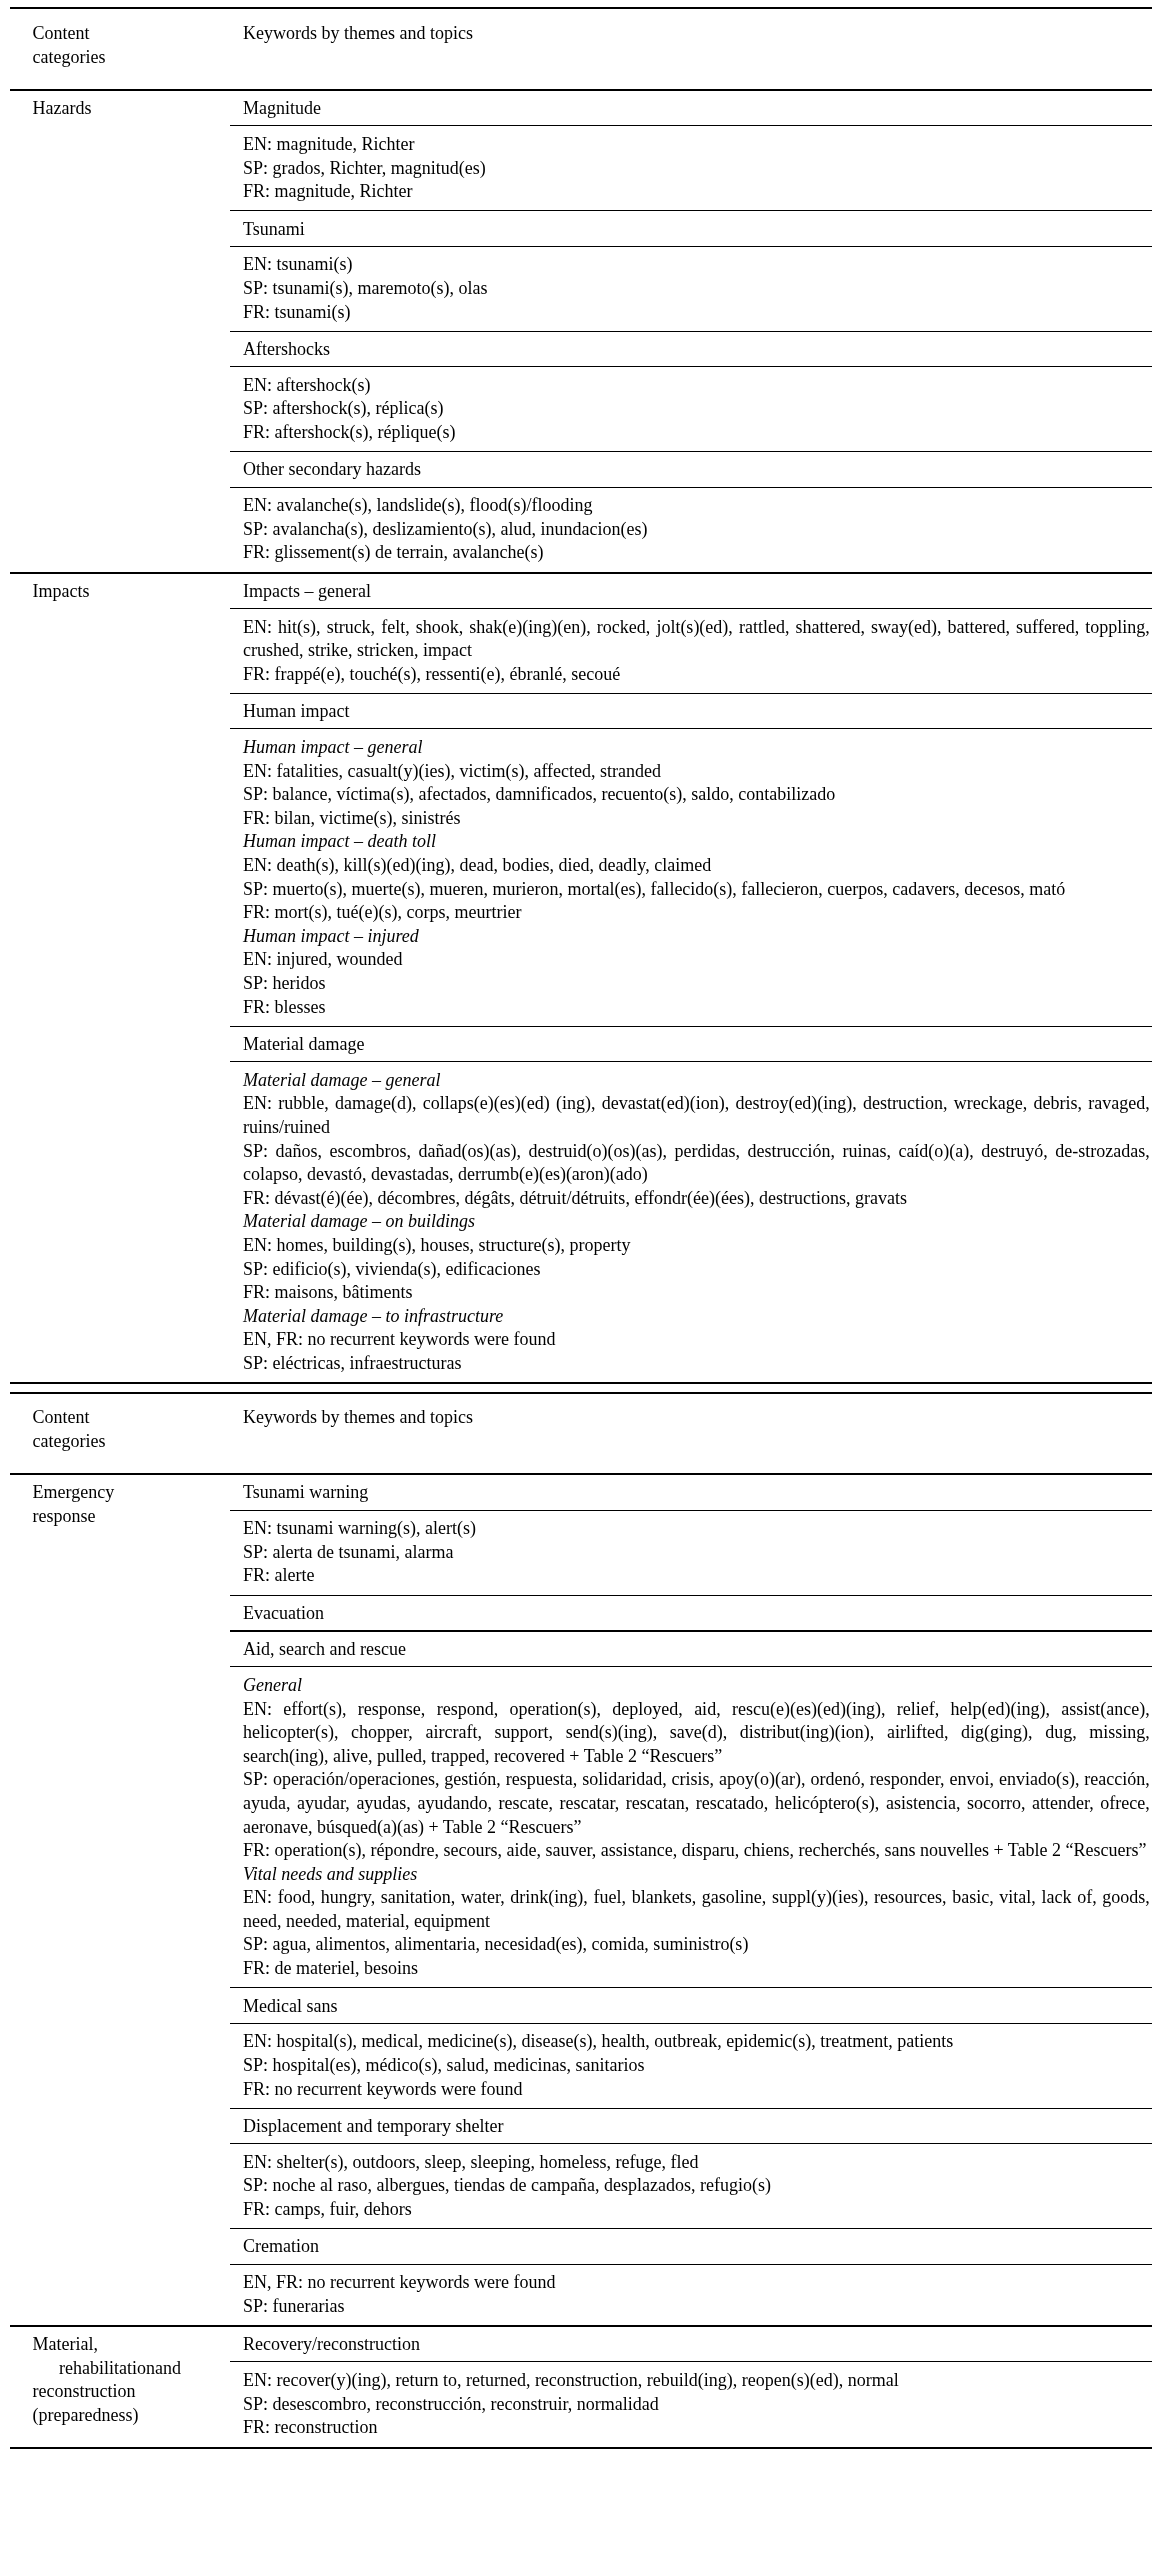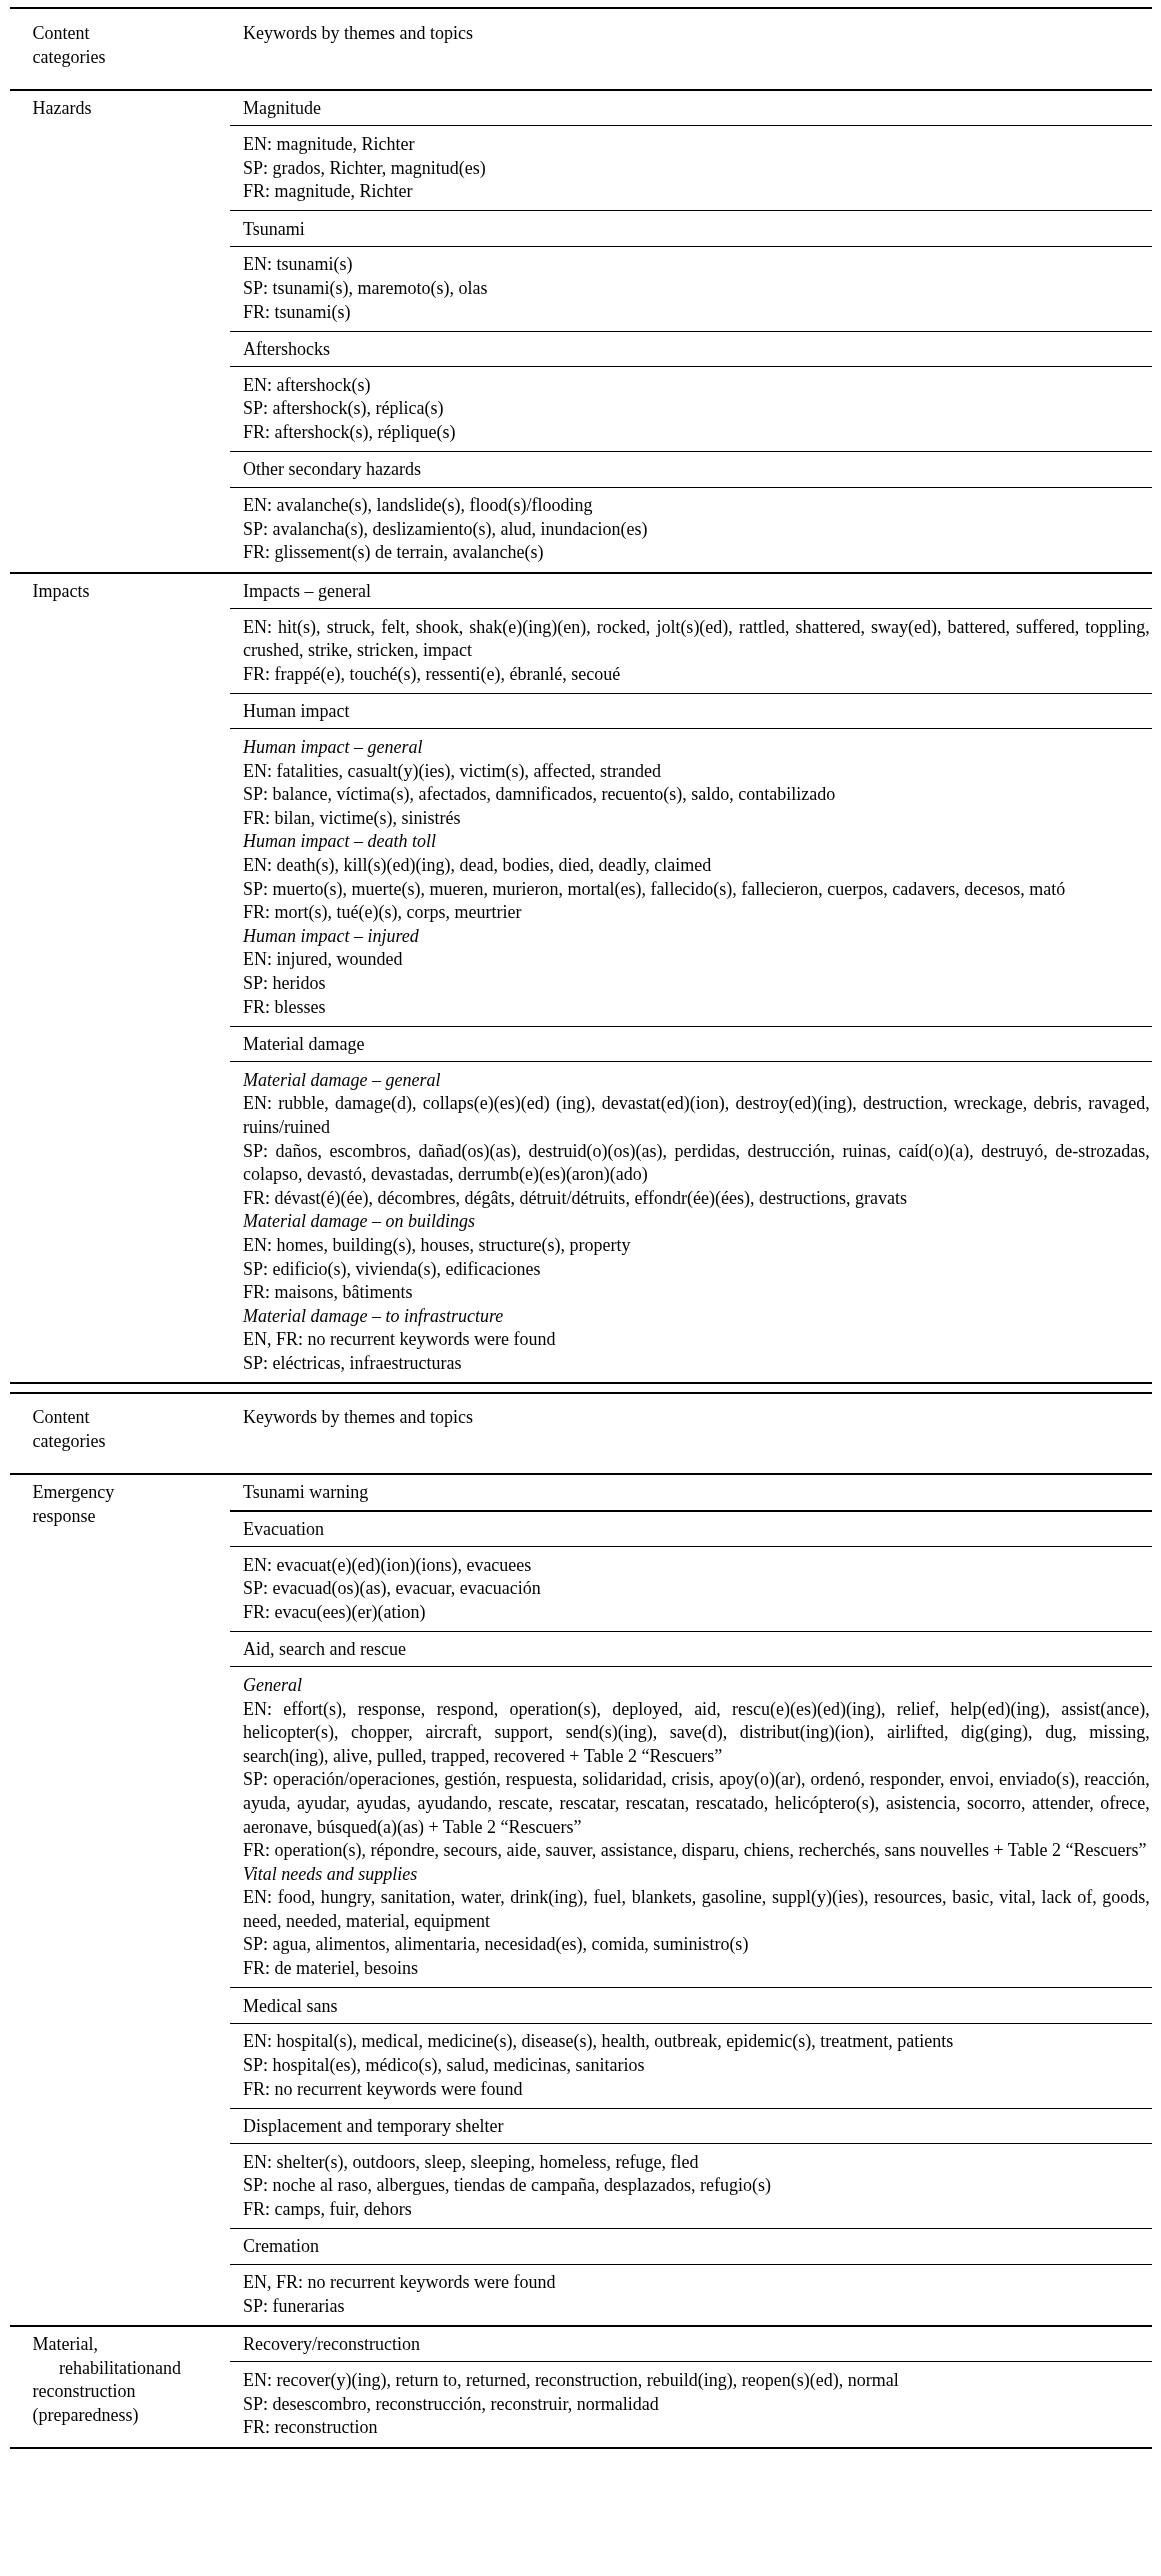--- a/index.html
+++ b/index.html
@@ -146,28 +146,28 @@
         <div class="topics-cell hdr-keywords">Keywords by themes and topics</div>
       </div>
       <div class="trow">
         <div class="cat-cell">
           <div class="cat-line">Emergency</div>
           <div class="cat-line">response</div>
         </div>
         <div class="topics-cell">
           <div class="topic">
             <div class="topic-title">Tsunami warning</div>
+            <div class="topic-kws">
+              <div class="kw-line">EN: tsunami warning(s), alert(s)</div>
+              <div class="kw-line">SP: alerta de tsunami, alarma</div>
+              <div class="kw-line">FR: alerte</div>
+            </div>
           </div>
           <div class="topic">
             <div class="topic-title">Evacuation</div>
-            <div class="topic-kws">
-              <div class="kw-line">EN: evacuat(e)(ed)(ion)(ions), evacuees</div>
-              <div class="kw-line">SP: evacuad(os)(as), evacuar, evacuación</div>
-              <div class="kw-line">FR: evacu(ees)(er)(ation)</div>
-            </div>
           </div>
           <div class="topic">
             <div class="topic-title">Aid, search and rescue</div>
             <div class="topic-kws">
               <div class="kw-line it">General</div>
               <div class="kw-line">EN: effort(s), response, respond, operation(s), deployed, aid, rescu(e)(es)(ed)(ing), relief, help(ed)(ing), assist(ance), helicopter(s), chopper, aircraft, support, send(s)(ing), save(d), distribut(ing)(ion), airlifted, dig(ging), dug, missing, search(ing), alive, pulled, trapped, recovered + Table 2 “Rescuers”</div>
               <div class="kw-line">SP: operación/operaciones, gestión, respuesta, solidaridad, crisis, apoy(o)(ar), ordenó, responder, envoi, enviado(s), reacción, ayuda, ayudar, ayudas, ayudando, rescate, rescatar, rescatan, rescatado, helicóptero(s), asistencia, socorro, attender, ofrece, aeronave, búsqued(a)(as) + Table 2 “Rescuers”</div>
               <div class="kw-line">FR: operation(s), répondre, secours, aide, sauver, assistance, disparu, chiens, recherchés, sans nouvelles + Table 2 “Rescuers”</div>
               <div class="kw-line it">Vital needs and supplies</div>
               <div class="kw-line">EN: food, hungry, sanitation, water, drink(ing), fuel, blankets, gasoline, suppl(y)(ies), resources, basic, vital, lack of, goods, need, needed, material, equipment</div>

